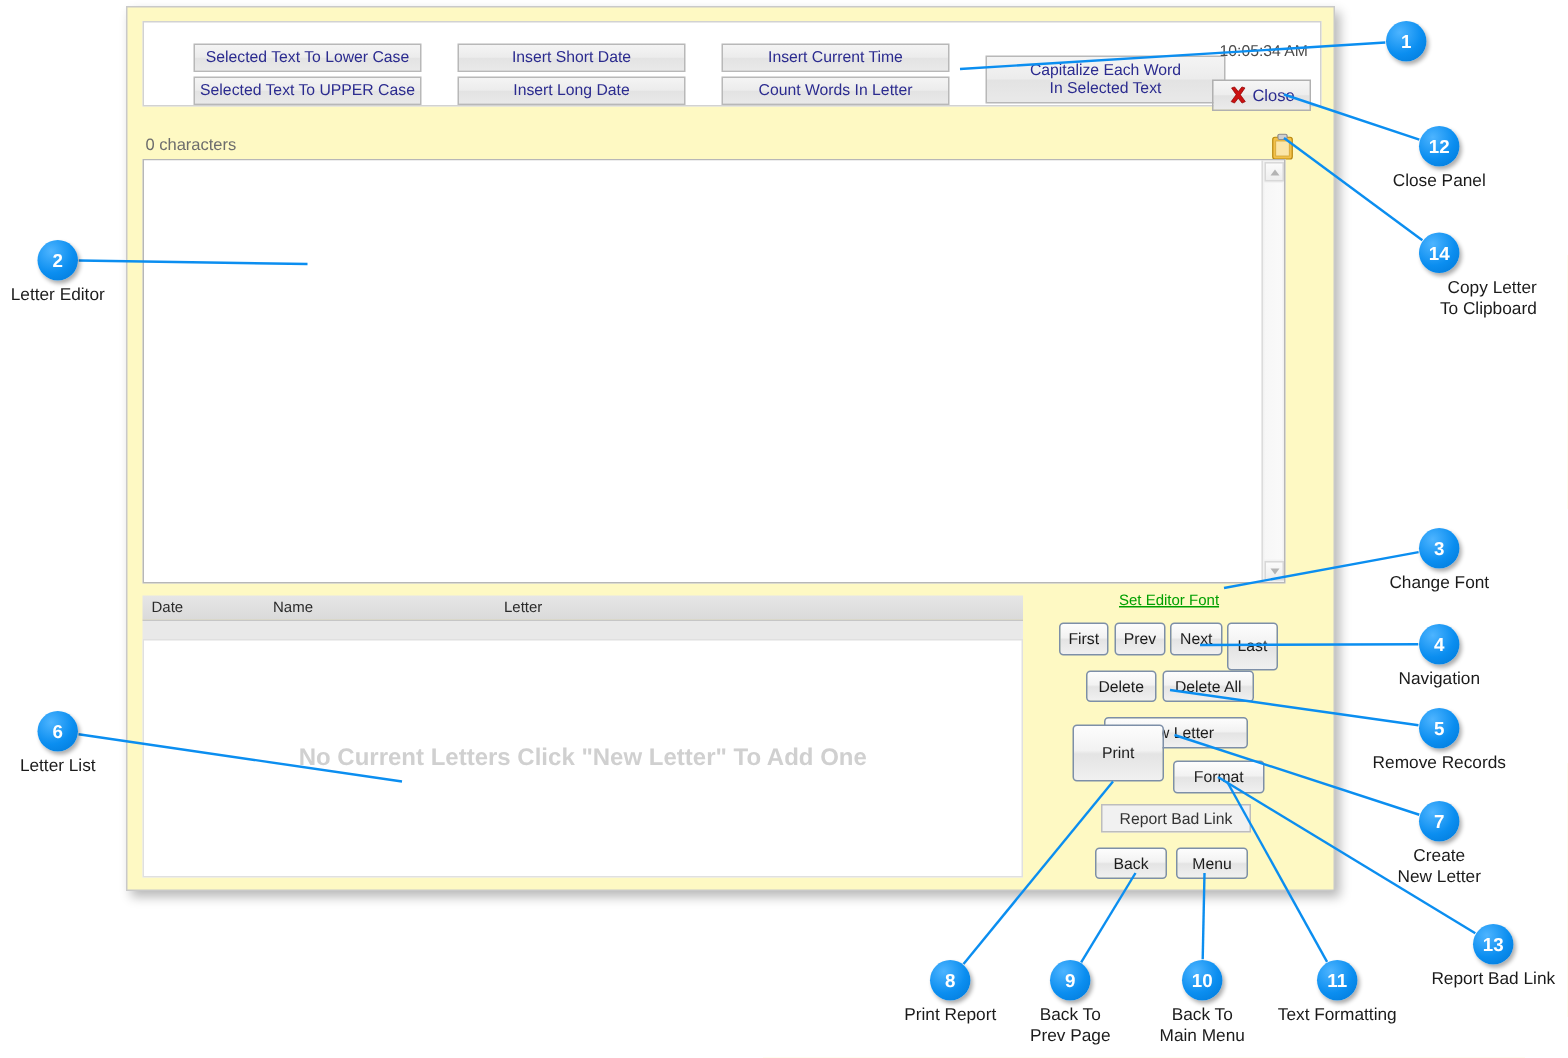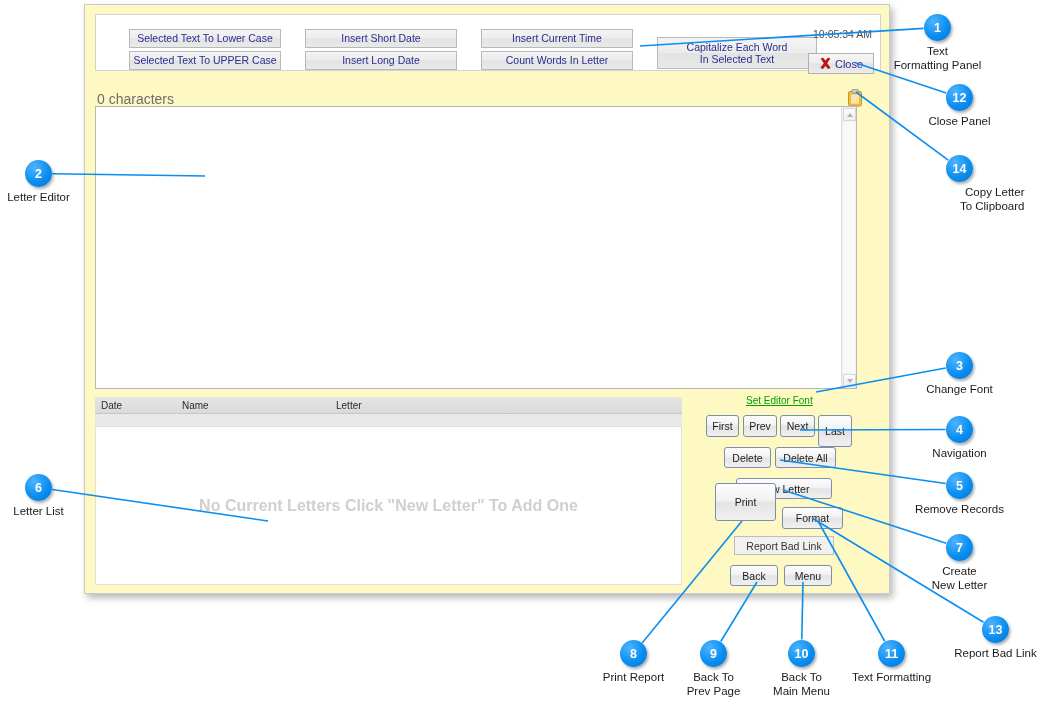--- a/index.html
+++ b/index.html
@@ -91,21 +91,21 @@
     color: #2b2b8f;
     font-size: 11px;
   }
   .x-icon { width: 13px; height: 13px; display:block; }
 
   
   #char-count {
     position: absolute;
     left: 12px;
     top: 86px;
-    font-size: 14px;
+    font-size: 11px;
     color: #6d6d6d;
   }
 
   
   #editor-wrap {
     position: absolute;
     left: 10px;
     top: 101px;
     width: 762px;
     height: 283px;
@@ -388,22 +388,20 @@
     <line x1="946.1885746439134" y1="543.163416668697" x2="783" y2="490" stroke="#0b8ef0" stroke-width="1.6"></line>
     <line x1="983.5355580740966" y1="622.2300529987018" x2="812" y2="518" stroke="#0b8ef0" stroke-width="1.6"></line>
     <line x1="642.3697800003849" y1="642.6682410133548" x2="742" y2="521" stroke="#0b8ef0" stroke-width="1.6"></line>
     <line x1="720.77660369829" y1="641.5396054154543" x2="757" y2="582" stroke="#0b8ef0" stroke-width="1.6"></line>
     <line x1="801.7936416821258" y1="639.5030798186701" x2="803" y2="582" stroke="#0b8ef0" stroke-width="1.6"></line>
     <line x1="884.7088453599848" y1="641.2574423156188" x2="818" y2="521" stroke="#0b8ef0" stroke-width="1.6"></line>
   </svg>
 <div id="callout-layer">
     <div class="callout" style="left: 867.5px; top: 14px; width: 140px;">
       <div class="bubble">1</div>
-      <div class="cap">Text
-Formatting Panel</div>
     </div>
     <div class="callout" style="left: 909.5px; top: 84px; width: 100px;">
       <div class="bubble">12</div>
       <div class="cap">Close Panel</div>
     </div>
     <div class="callout" style="left: 894.5px; top: 155px; width: 130px; text-align: right;">
       <div class="bubble">14</div>
       <div class="cap">Copy Letter
 To Clipboard</div>
     </div>

